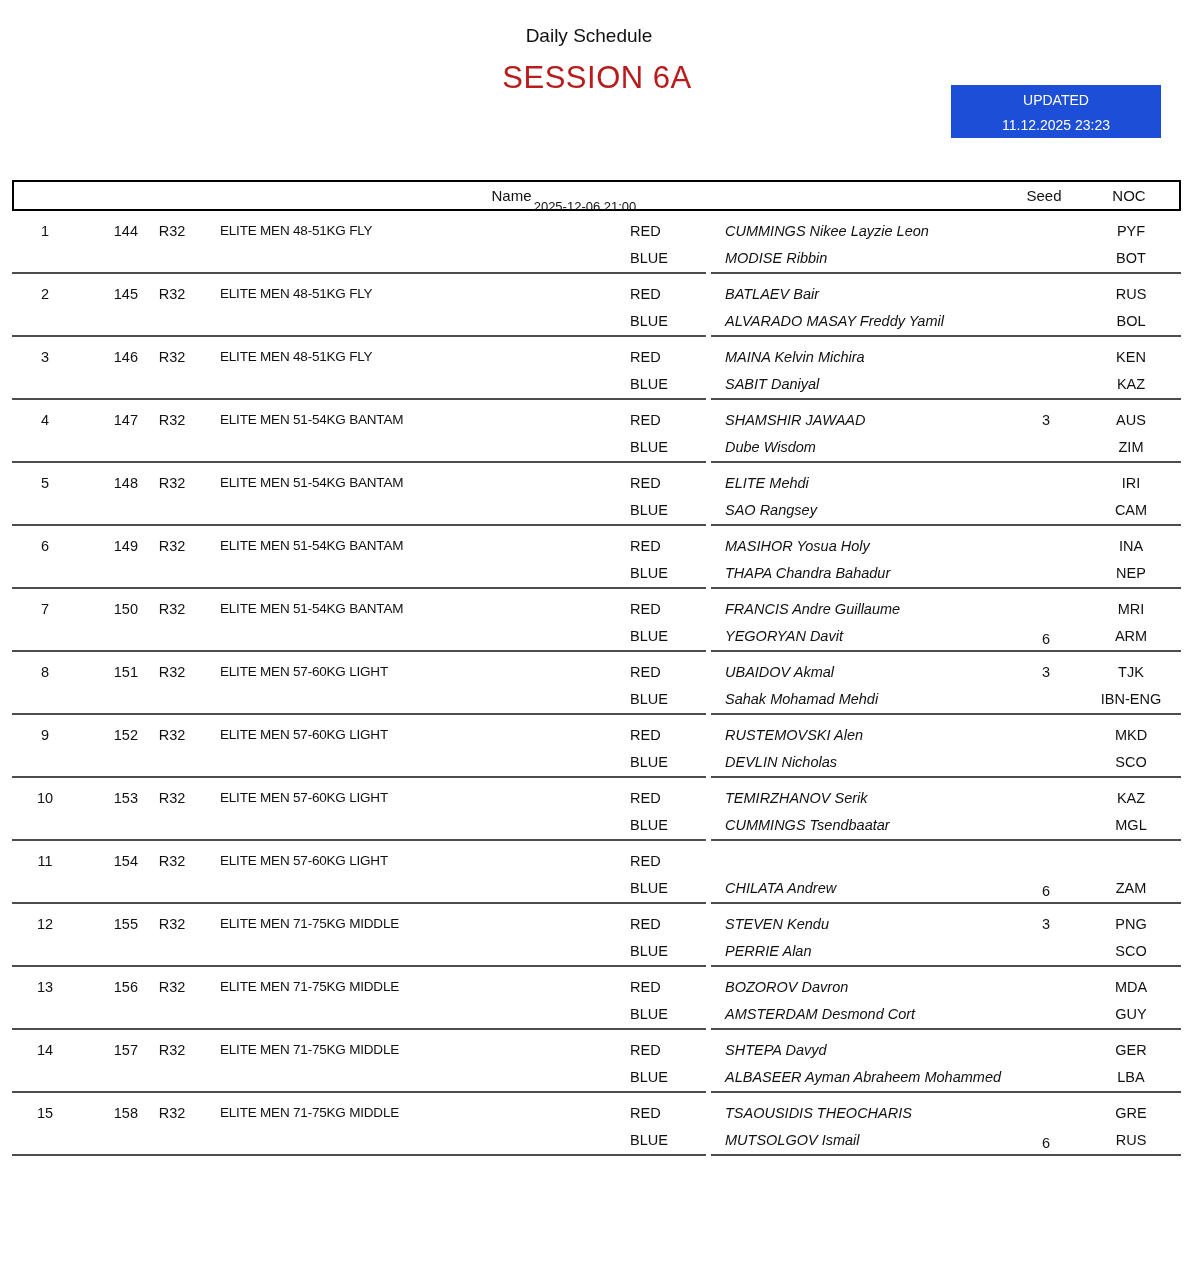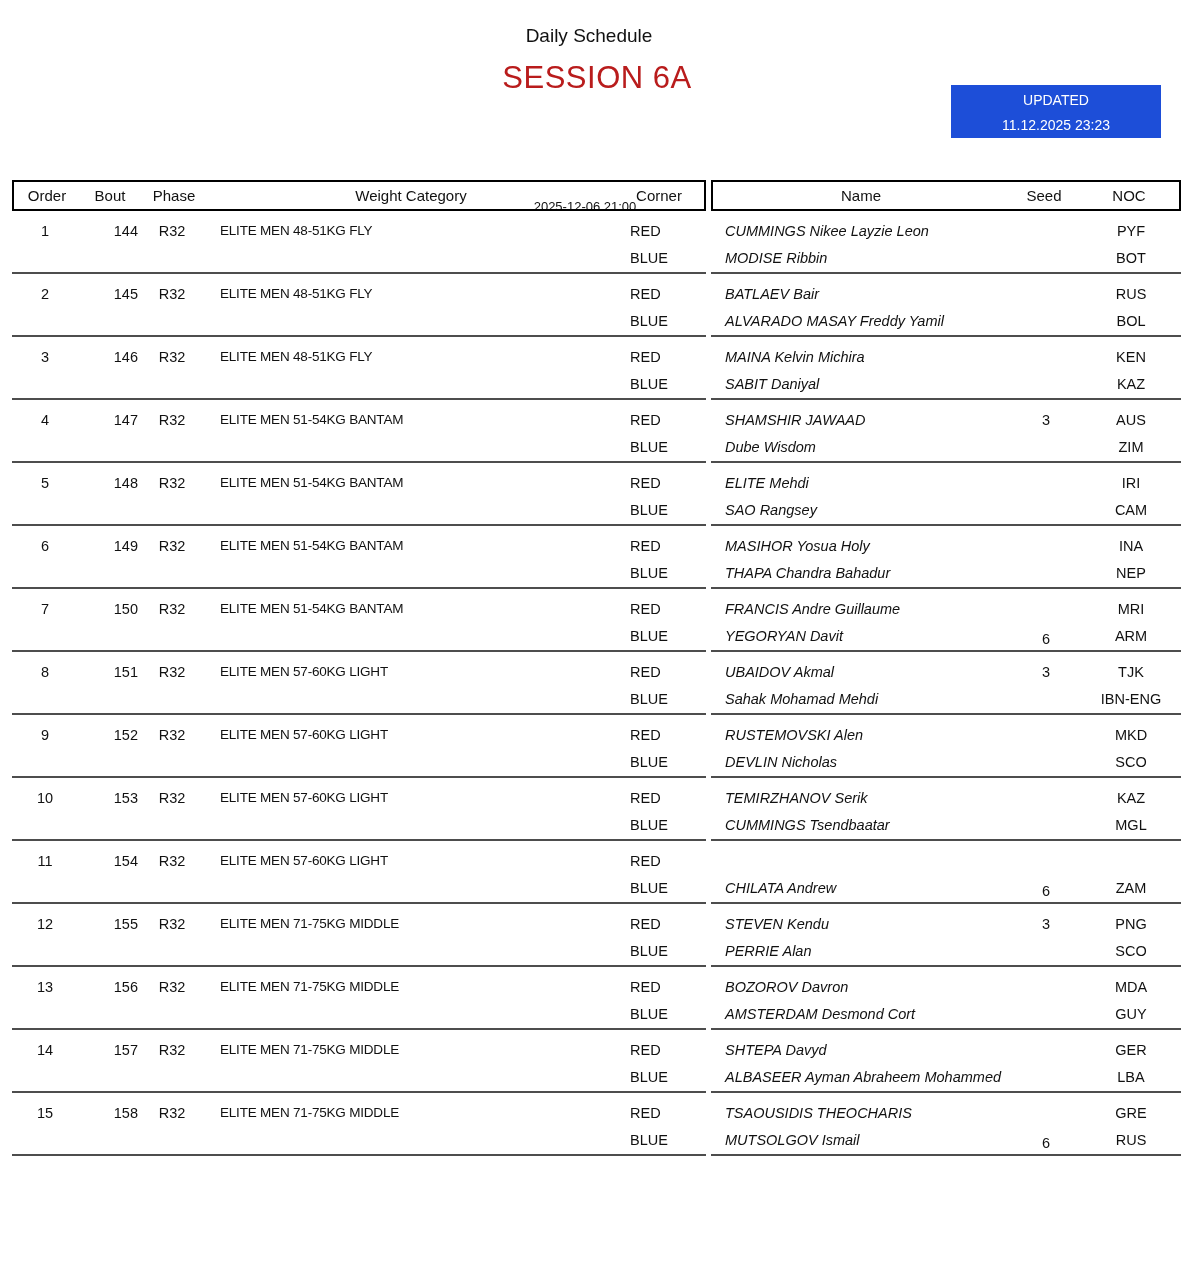--- a/index.html
+++ b/index.html
@@ -76,27 +76,20 @@
 
 <div class="updated-box">
   <div class="updated-label">UPDATED</div>
   <div class="updated-datetime">11.12.2025 23:23</div>
 </div>
 
 <div class="session-datetime">2025-12-06 21:00</div>
 
 <div class="schedule">
   <div class="thead">
-    <div class="hleft">
-      <div class="h-order">Order</div>
-      <div class="h-bout">Bout</div>
-      <div class="h-phase">Phase</div>
-      <div class="h-weight">Weight Category</div>
-      <div class="h-corner">Corner</div>
-    </div>
     <div class="hright">
       <div class="h-name">Name</div>
       <div class="h-seed">Seed</div>
       <div class="h-noc">NOC</div>
     </div>
   </div>
   <div id="tbody">
   <div class="bout-row">
     <div class="half left">
       <div class="line red-line">

